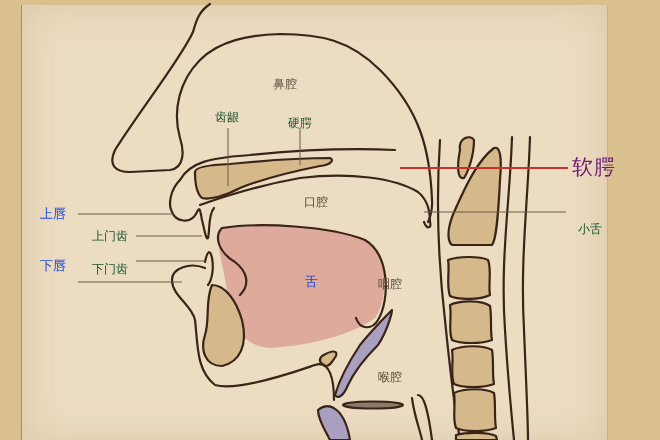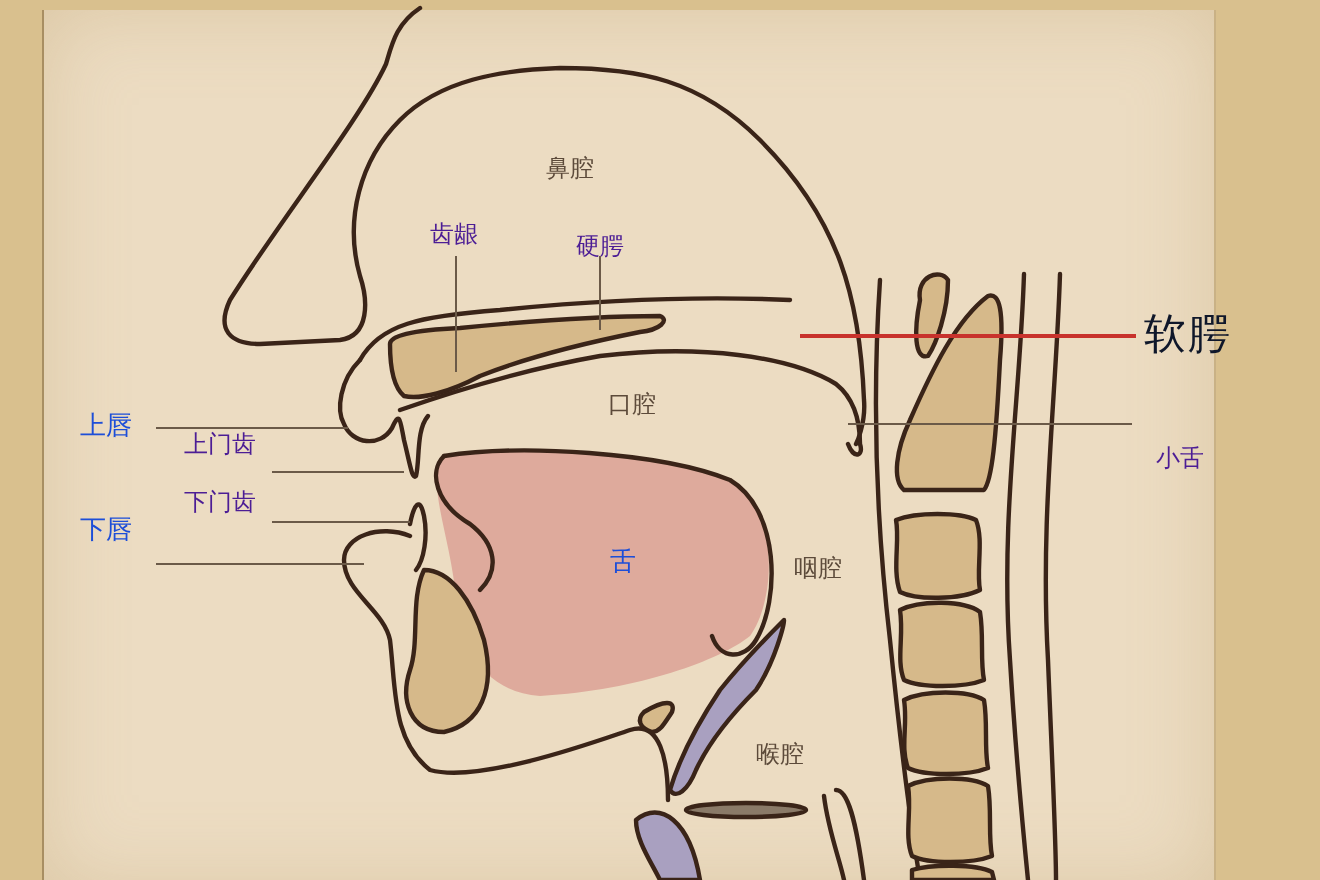--- a/index.html
+++ b/index.html
@@ -1,23 +1,23 @@
 <!DOCTYPE html>
 <html><head>
 <meta charset="utf-8">
 <style>
   html, body { margin:0; padding:0; }
   body { width:660px; height:440px; overflow:hidden; background:#d9c08e; font-family:"DejaVu Sans", sans-serif; }
   .stage { position:relative; width:660px; height:440px; }
   .paper { position:absolute; left:21px; top:5px; width:585px; height:440px; background:#ecdcc2;
            border-left:1px solid #a88e62; border-right:1px solid #c9b185; box-shadow: inset 0 0 40px rgba(190,160,110,0.35); }
   svg.art { position:absolute; left:0; top:0; }
-  .lbl { position:absolute; font-size:12px; color:#4c1d95; white-space:nowrap; line-height:1; }
+  .lbl { position:absolute; font-size:12px; color:#14532d; white-space:nowrap; line-height:1; }
   .lbl.big { font-size:13px; color:#1d4ed8; }
-  .lbl.red { font-size:21px; color:#0f172a; letter-spacing:1px; }
+  .lbl.red { font-size:21px; color:#701a75; letter-spacing:1px; }
   .lbl.serif { font-family:"DejaVu Serif", serif; font-size:12px; color:#5c4a3a; }
 </style>
 </head>
 <body>
 
 <div class="stage">
   <div class="paper"></div>
 
   <svg class="art" width="660" height="440" viewBox="0 0 660 440">
     <g fill="none" stroke="#3a2418" stroke-width="2.2" stroke-linecap="round" stroke-linejoin="round">
@@ -75,19 +75,19 @@
     <line x1="400" y1="168" x2="568" y2="168" stroke="#c8322c" stroke-width="2"></line>
   </svg>
 
   <span class="lbl serif" style="left:273px;top:78px">鼻腔</span>
   <span class="lbl" style="left:215px;top:111px">齿龈</span>
   <span class="lbl" style="left:288px;top:117px">硬腭</span>
   <span class="lbl serif" style="left:304px;top:196px">口腔</span>
   <span class="lbl red" style="left:572px;top:157px">软腭</span>
   <span class="lbl" style="left:578px;top:223px">小舌</span>
   <span class="lbl big" style="left:40px;top:207px">上唇</span>
-  <span class="lbl" style="left:92px;top:216px">上门齿</span>
-  <span class="lbl" style="left:92px;top:245px">下门齿</span>
+  <span class="lbl" style="left:92px;top:230px">上门齿</span>
+  <span class="lbl" style="left:92px;top:263px">下门齿</span>
   <span class="lbl big" style="left:40px;top:259px">下唇</span>
   <span class="lbl big" style="left:305px;top:275px">舌</span>
-  <span class="lbl serif" style="left:397px;top:278px">咽腔</span>
+  <span class="lbl serif" style="left:378px;top:278px">咽腔</span>
   <span class="lbl serif" style="left:378px;top:371px">喉腔</span>
 </div>
 
 </body></html>

